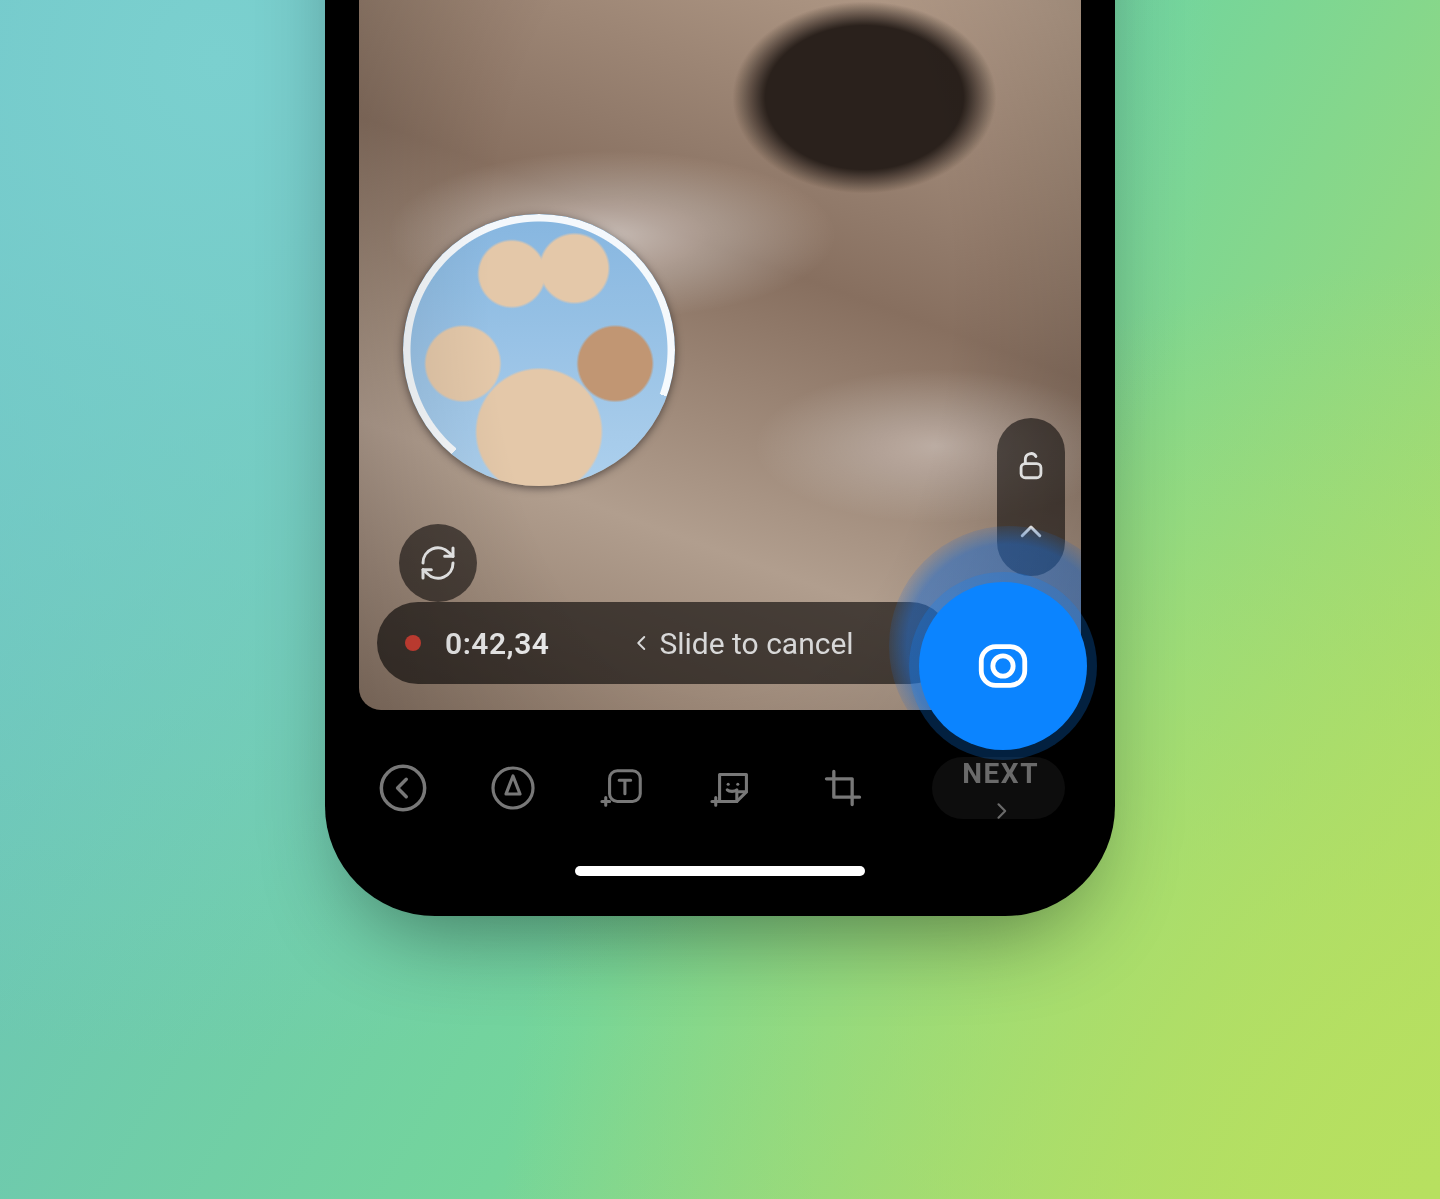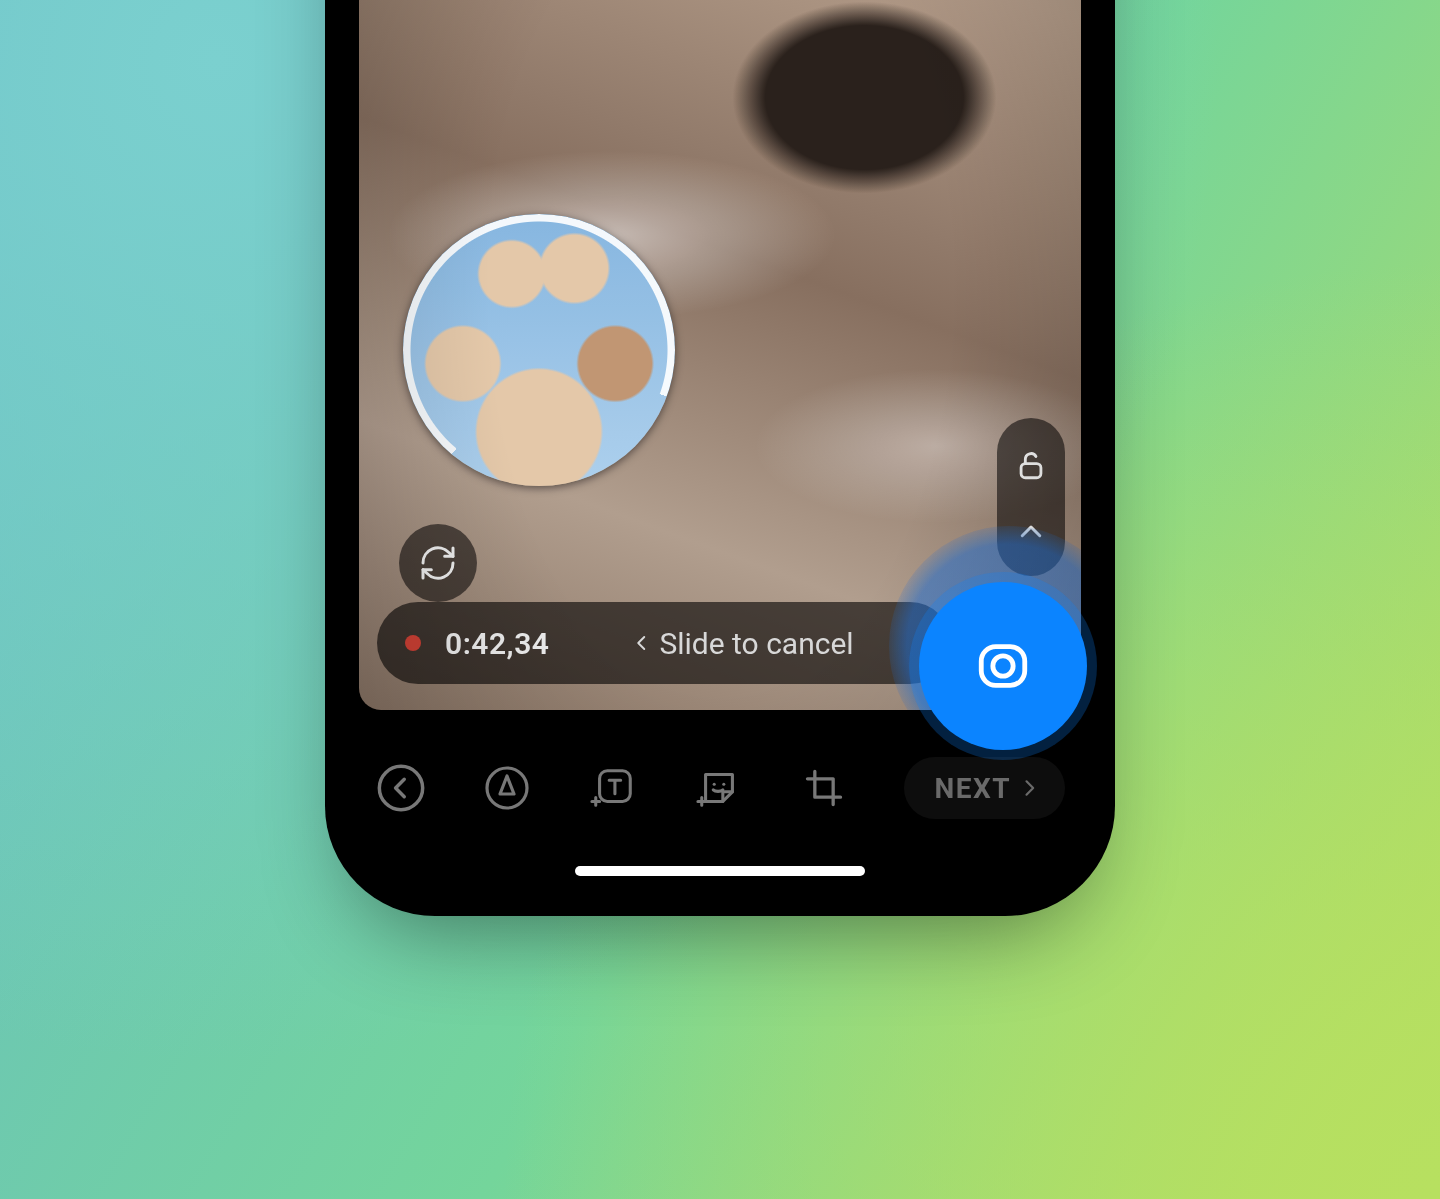--- a/index.html
+++ b/index.html
@@ -184,21 +184,21 @@
   }
 
   .next-pill{
     margin-left:auto;
     height:62px;
     padding:0 26px 0 30px;
     border-radius:38px;
     background:rgba(255,255,255,.05);
     display:flex; align-items:center; gap:8px;
     color:#6a6a6a;
-    font-size:28px; font-weight:700; letter-spacing:1.5px;
+    font-size:28px; font-weight:700; letter-spacing:1.5px;flex-direction:column;
   }
 
   .home-indicator{
     position:absolute;
     left:50%; transform:translateX(-50%);
     bottom:24px;
     width:290px; height:10px;
     border-radius:6px;
     background:#fff;
   }

